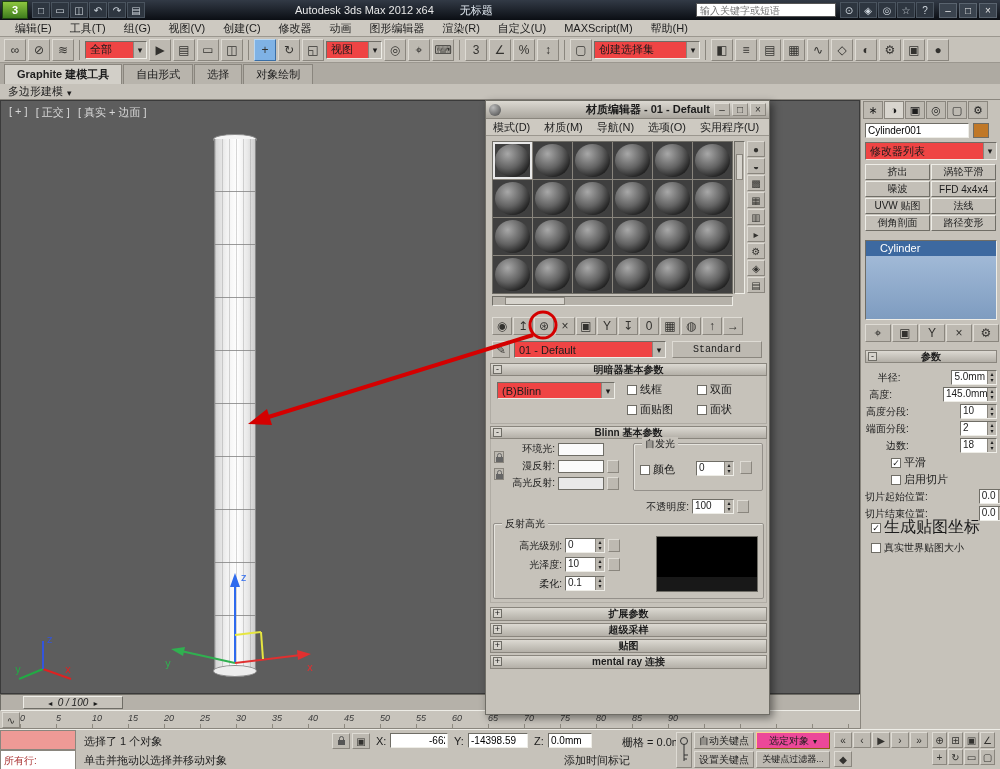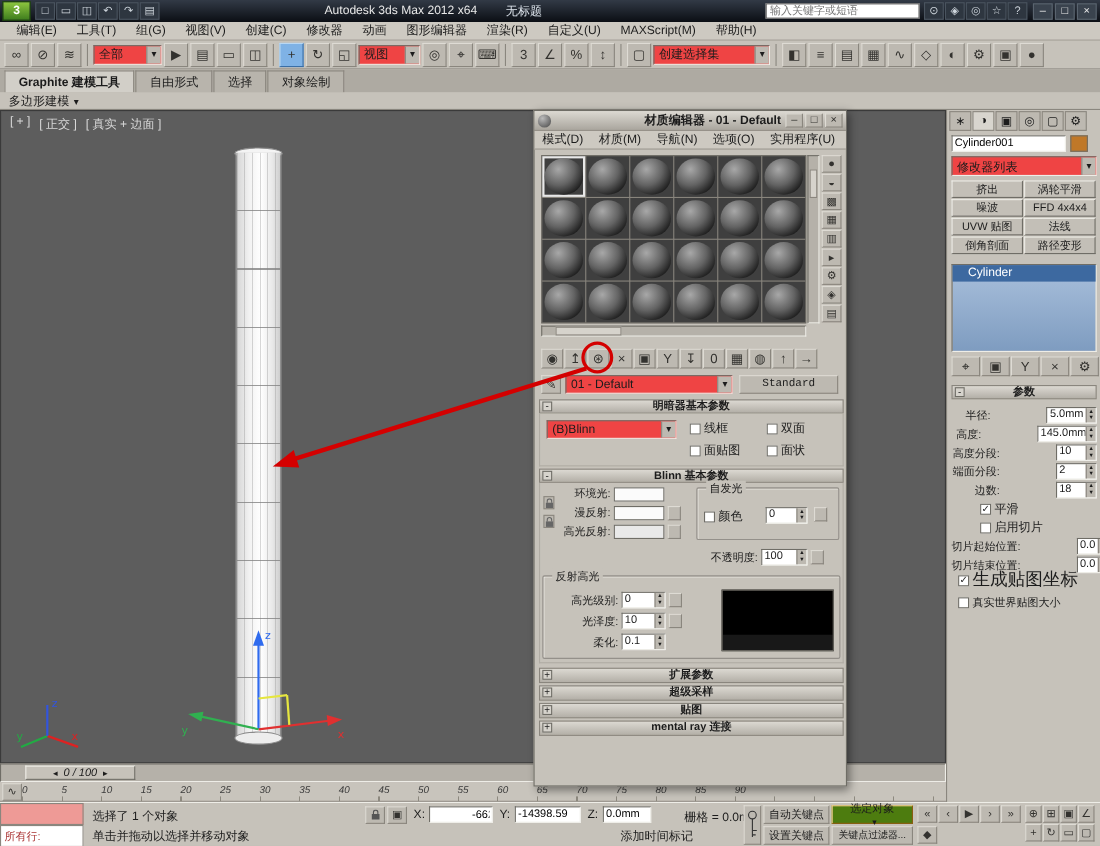--- a/index.html
+++ b/index.html
@@ -70,21 +70,21 @@
   #ruler { position:absolute; left:20px; top:0; right:4px; height:18px; display:flex;
     background:repeating-linear-gradient(90deg,#8d897f 0 1px, rgba(0,0,0,0) 1px 36px) bottom/100% 5px no-repeat; }
   .tick { width:36px; font-size:9px; color:#3a3a3a; padding-top:2px; }
   
   #statusbar { left:0; top:729px; width:1000px; height:40px; background:#c6c2ba; border-top:1px solid #eeede7; }
   #listener-pink { left:0; top:0; width:76px; height:20px; background:#ee9a96; border:1px solid #8a867e; }
   #listener-white { left:0; top:20px; width:76px; height:20px; background:#fff; border:1px solid #8a867e; color:#a33; font-size:10px; padding:3px 3px; }
   .sfield { height:15px; font-size:10px; padding:0 2px; border:1px solid; border-color:#6f6d66 #eeede7 #eeede7 #6f6d66; background:#fff; }
   .slabel { font-size:11px; }
   .kbtn { height:17px; font-size:10px; display:inline-flex; align-items:center; justify-content:center; background:#bdb9b1; border:1px solid; border-color:#dedbd4 #8a867e #8a867e #dedbd4; white-space:nowrap; }
-  .kbtn.orange { background:#4d7c0f; border-color:#f7cf90 #8a5c10 #8a5c10 #f7cf90;flex-direction:column; }
+  .kbtn.orange { background:#ec4899; border-color:#f7cf90 #8a5c10 #8a5c10 #f7cf90; }
   .kbtn .dda2::after { content:"▾"; font-size:8px; margin-left:4px; }
   
   #cmdpanel { left:860px; top:100px; width:140px; height:629px; background:#c6c2ba; border-left:1px solid #8a867e; }
   .ptab { width:20px; height:18px; display:inline-flex; align-items:center; justify-content:center; background:#bdb9b1; border:1px solid #8a867e; font-size:11px; }
   .ptab[data-idx="1"] { background:#d8d5ce; }
   .modbtn { width:65px; height:16px; background:#c3bfb7; border:1px solid; border-color:#eeede7 #6f6d66 #6f6d66 #eeede7; font-size:10px; display:inline-flex; align-items:center; justify-content:center; white-space:nowrap; overflow:hidden; }
   #stacklist { background:linear-gradient(#a9c0dc,#7e9cc0); border:1px solid; border-color:#6f6d66 #eeede7 #eeede7 #6f6d66; }
   #stackitem { height:15px; background:#3d69a0; color:#fff; font-size:11px; padding-left:14px; line-height:15px; }
   .prow { display:flex; align-items:flex-end; height:17px;gap:48px; }
   .plabel { width:68px; text-align:right; font-size:10px; padding-right:3px; white-space:nowrap; }

